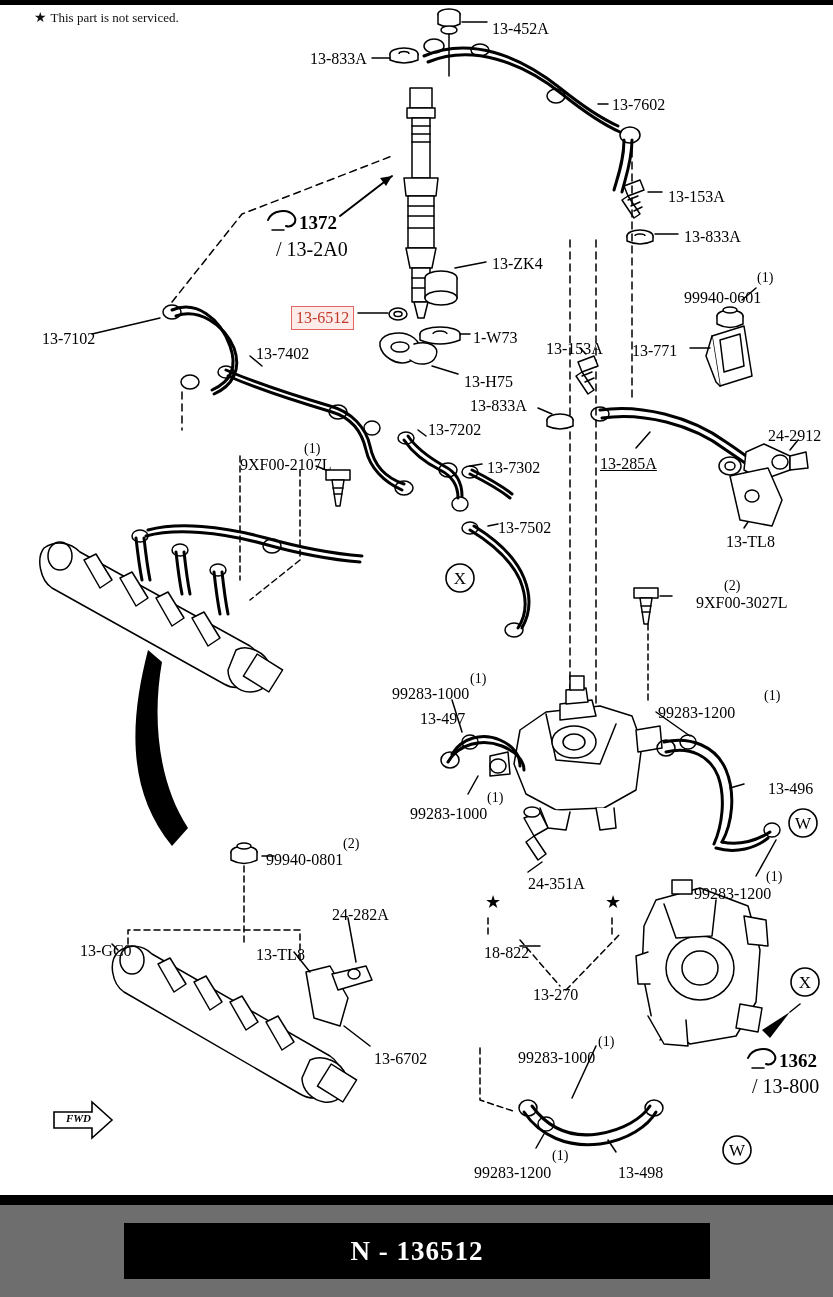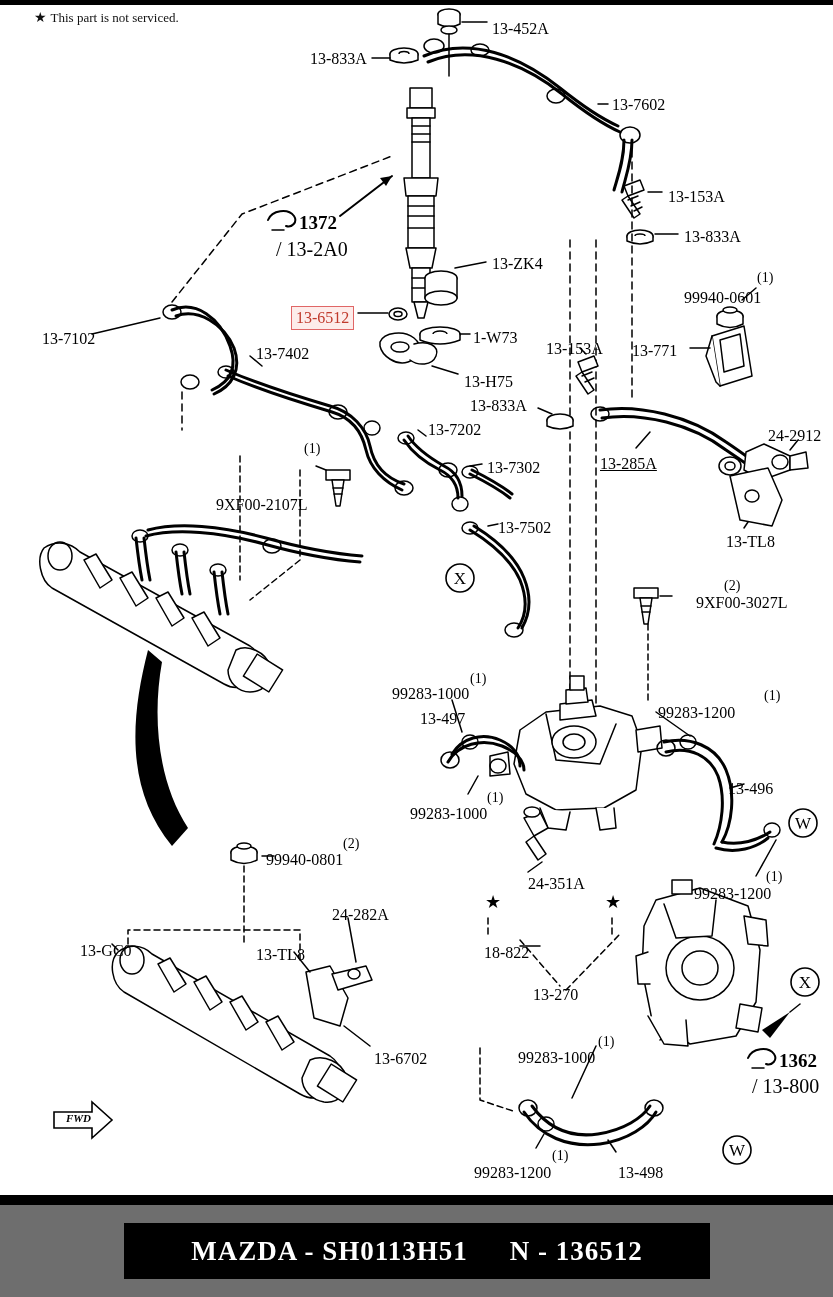--- a/index.html
+++ b/index.html
@@ -550,34 +550,34 @@
       <div class="lbl" style="left: 473px; top: 329px;">1-W73</div>
       <div class="lbl" style="left: 546px; top: 340px;">13-153A</div>
       <div class="lbl" style="left: 632px; top: 342px;">13-771</div>
       <div class="lbl" style="left: 256px; top: 345px;">13-7402</div>
       <div class="lbl" style="left: 464px; top: 373px;">13-H75</div>
       <div class="lbl" style="left: 470px; top: 397px;">13-833A</div>
       <div class="lbl" style="left: 428px; top: 421px;">13-7202</div>
       <div class="lbl" style="left: 768px; top: 427px;">24-2912</div>
       <div class="lbl" style="left: 600px; top: 455px; text-decoration: underline;">13-285A</div>
       <div class="lbl qty" style="left: 304px; top: 441px;">(1)</div>
-      <div class="lbl" style="left: 216px; top: 456px; margin-top: 40px;">9XF00-2107L</div>
+      <div class="lbl" style="left: 240px; top: 456px;">9XF00-2107L</div>
       <div class="lbl" style="left: 487px; top: 459px;">13-7302</div>
       <div class="lbl" style="left: 726px; top: 533px;">13-TL8</div>
       <div class="lbl" style="left: 498px; top: 519px;">13-7502</div>
       <div class="lbl qty" style="left: 724px; top: 578px;">(2)</div>
       <div class="lbl" style="left: 676px; top: 594px; margin-left: 20px;">9XF00-3027L</div>
       <div class="lbl qty" style="left: 470px; top: 671px;">(1)</div>
       <div class="lbl" style="left: 392px; top: 685px;">99283-1000</div>
       <div class="lbl" style="left: 420px; top: 710px;">13-497</div>
       <div class="lbl qty" style="left: 764px; top: 688px;">(1)</div>
       <div class="lbl" style="left: 658px; top: 704px;">99283-1200</div>
       <div class="lbl qty" style="left: 487px; top: 790px;">(1)</div>
       <div class="lbl" style="left: 410px; top: 805px;">99283-1000</div>
-      <div class="lbl" style="left: 728px; top: 780px;">13-496</div>
+      <div class="lbl" style="left: 768px; top: 780px;">13-496</div>
       <div class="lbl qty" style="left: 343px; top: 836px;">(2)</div>
       <div class="lbl" style="left: 266px; top: 851px;">99940-0801</div>
       <div class="lbl" style="left: 528px; top: 875px;">24-351A</div>
       <div class="lbl qty" style="left: 766px; top: 869px;">(1)</div>
       <div class="lbl" style="left: 694px; top: 885px;">99283-1200</div>
       <div class="lbl" style="left: 332px; top: 906px;">24-282A</div>
       <div class="lbl" style="left: 80px; top: 942px;">13-GC0</div>
       <div class="lbl" style="left: 256px; top: 946px;">13-TL8</div>
       <div class="lbl" style="left: 484px; top: 944px;">18-822</div>
       <div class="lbl" style="left: 533px; top: 986px;">13-270</div>
@@ -587,18 +587,17 @@
       <div class="lbl big" style="left: 779px; top: 1050px;">1362</div>
       <div class="lbl sub" style="left: 752px; top: 1075px;">/ 13-800</div>
       <div class="lbl qty" style="left: 552px; top: 1148px;">(1)</div>
       <div class="lbl" style="left: 474px; top: 1164px;">99283-1200</div>
       <div class="lbl" style="left: 618px; top: 1164px;">13-498</div>
     </div>
 
   <div class="footer-sep"></div>
   <div class="footer">
     <div class="footer-inner">
-      <span>MAZDA - SH0113H51</span>
       <span>N - 136512</span>
     </div>
   </div>
 
 </div>
 
 </body></html>

